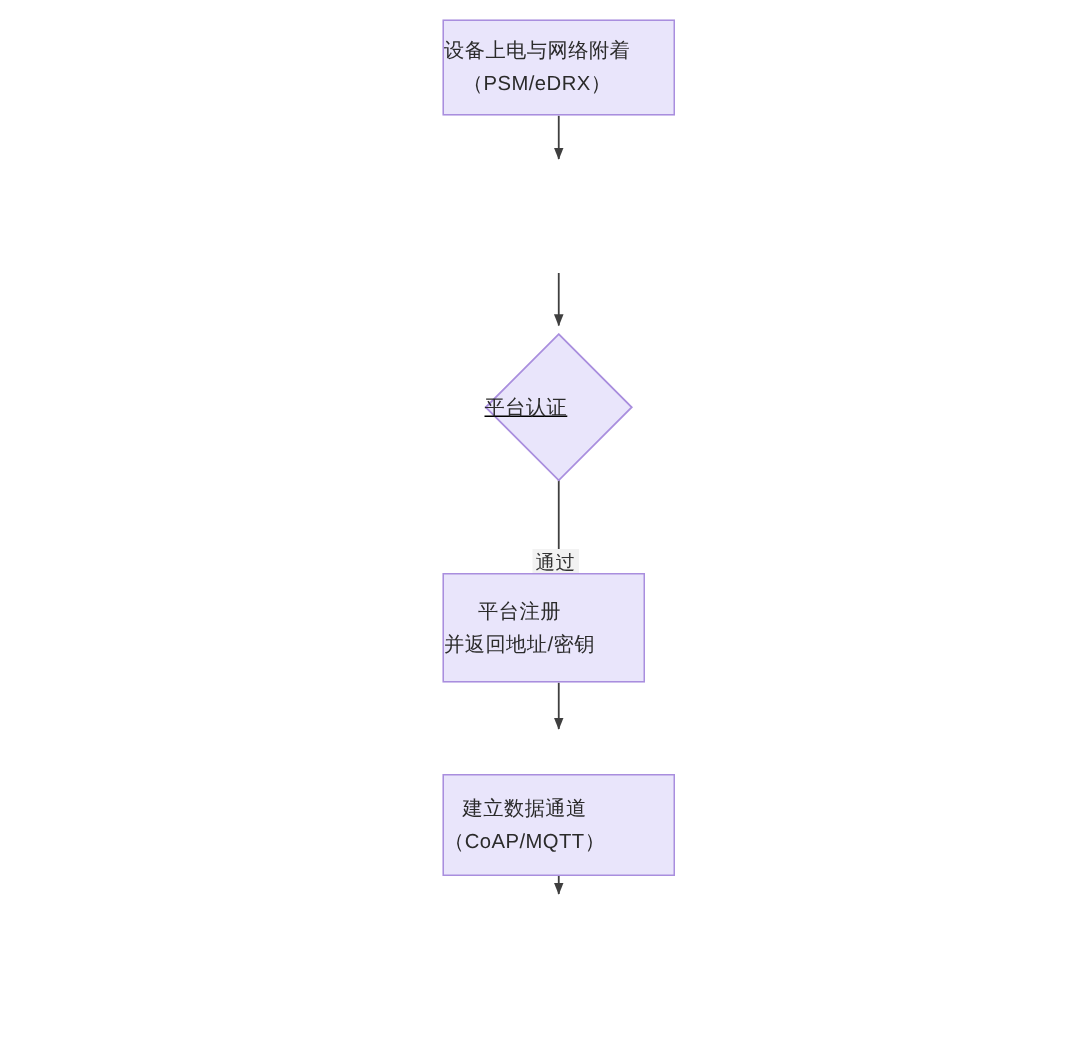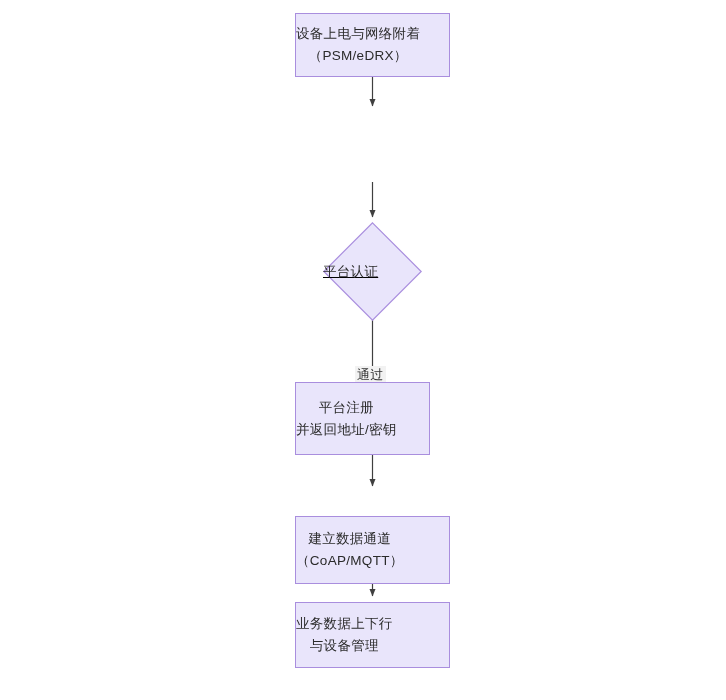--- a/index.html
+++ b/index.html
@@ -122,18 +122,14 @@
   <div class="node node-process" style="left:295px; top:382px; width:135px; height:73px;">
     <span class="node-label">平台注册
 并返回地址/密钥</span>
   </div>
 
   <div class="node node-process" style="left:295px; top:492px; width:155px; height:68px;margin-top:24px;">
     <span class="node-label">建立数据通道
 （CoAP/MQTT）</span>
   </div>
 
-  <div class="node node-process" style="left:295px; top:602px; width:155px; height:66px;">
-    <span class="node-label">业务数据上下行
-与设备管理</span>
-  </div>
 
 </div>
 
 </body></html>

